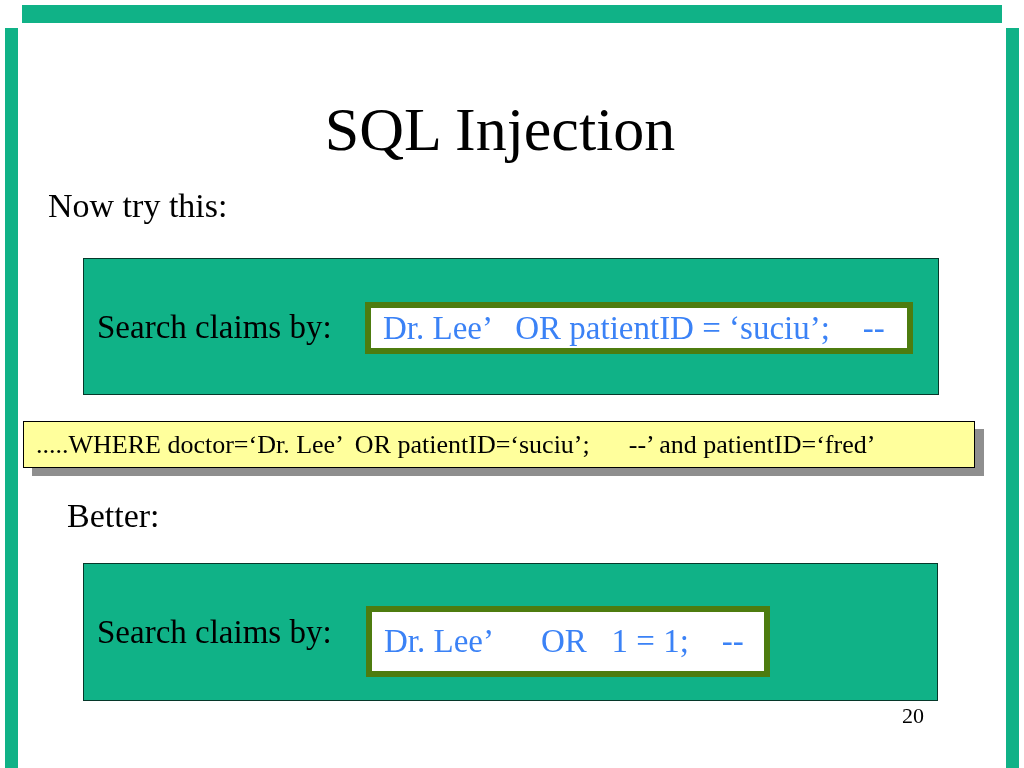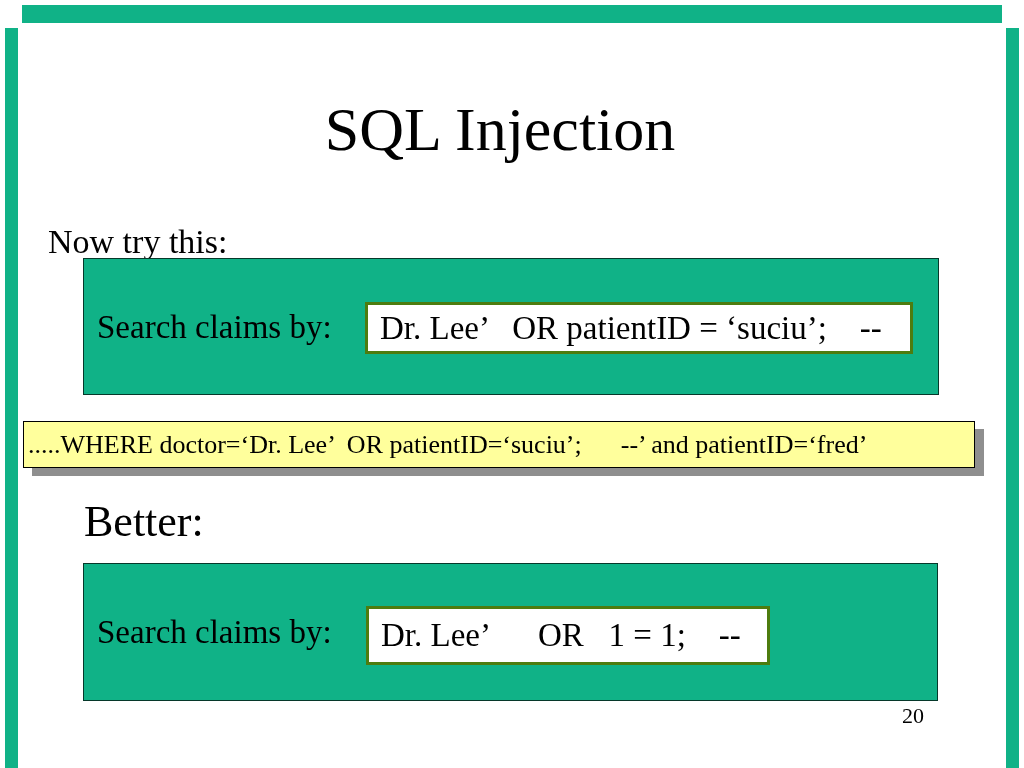--- a/index.html
+++ b/index.html
@@ -18,22 +18,22 @@
   .frame-top   { left: 22px; top: 5px;  width: 980px; height: 18px; }
   .frame-left  { left: 5px;  top: 28px; width: 13px;  height: 740px; }
   .frame-right { left: 1006px; top: 28px; width: 13px; height: 740px; }
 
   .title {
     left: 0; top: 92px; width: 1000px;
     text-align: center;
     font-size: 62px; line-height: 1.2;
     white-space: pre;
   }
-  .intro  { left: 48px; top: 186px; font-size: 34px; line-height: 1.2; margin-top: 36px; }
-  .better { left: 84px; top: 496px; font-size: 44px; line-height: 1.2; text-align: right; }
+  .intro  { left: 48px; top: 186px; font-size: 34px; line-height: 1.2; }
+  .better { left: 67px; top: 496px; font-size: 34px; line-height: 1.2; text-align: right; }
 
   .panel {
     background: var(--green, #10B287);
     border: 1.5px solid #06382a;
     box-sizing: border-box;
   }
   .panel-1 { left: 83px; top: 258px; width: 856px; height: 137px; }
   .panel-2 { left: 83px; top: 563px; width: 855px; height: 138px; }
 
   .panel-label {
@@ -41,41 +41,41 @@
     left: 13px; top: 50%;
     transform: translateY(-50%);
     font-size: 33px;
     white-space: pre;
   }
 
   .query-input {
     position: absolute;
     box-sizing: border-box;
     background: #ffffff;
-    border: 3px solid #4d7c0f;
+    border: 6px solid #4d7c0f;
     font-family: "Liberation Serif", "DejaVu Serif", serif;
     font-size: 33px;
-    color: #000000;
+    color: #3b82f6;
     padding: 0 0 0 12px;
     margin: 0;
     border-radius: 0;
     white-space: pre;
   }
   .input-1 { left: 281px; top: 43px; width: 548px; height: 52px; }
-  .input-2 { left: 282px; top: 42px; width: 404px; height: 59px; }
+  .input-2 { left: 282px; top: 42px; width: 404px; height: 71px; }
 
   .banner {
     left: 23px; top: 421px; width: 952px; height: 47px;
     background: var(--yellow, #FFFF9C);
     border: 1.5px solid #000000;
     box-sizing: border-box;
     box-shadow: 9px 8px 0 var(--shadow, #8F8F8F);
     font-size: 26px;
     line-height: 46px;
-    padding-left: 4px;
+    padding-left: 12px;
     white-space: pre;
     overflow: hidden;
   }
 
   .page-number {
     left: 902px; top: 703px; width: 44px;
     font-size: 22px;
     text-align: left;
   }
 </style>

